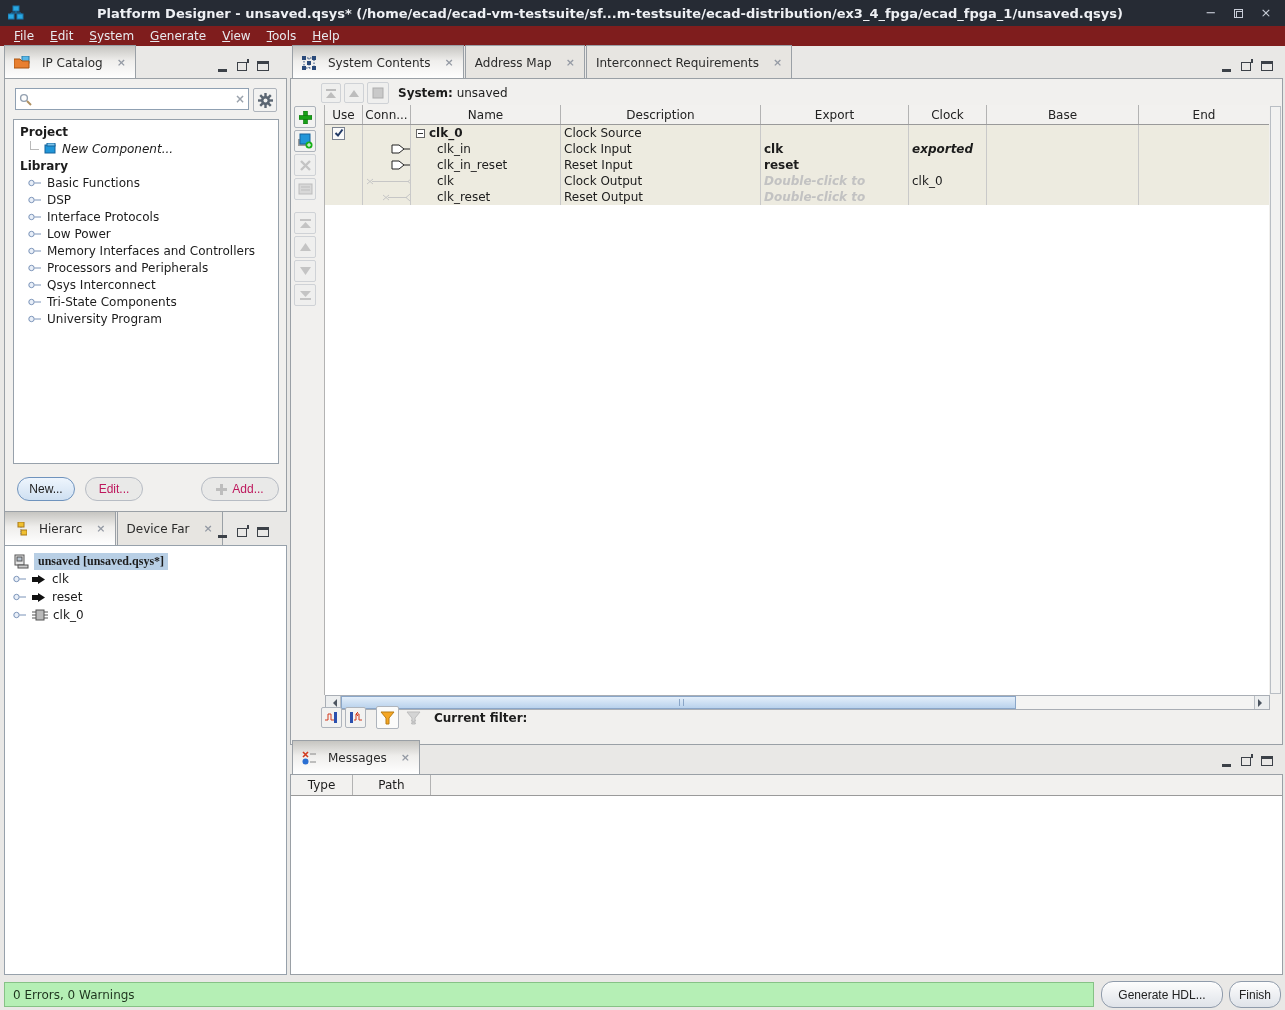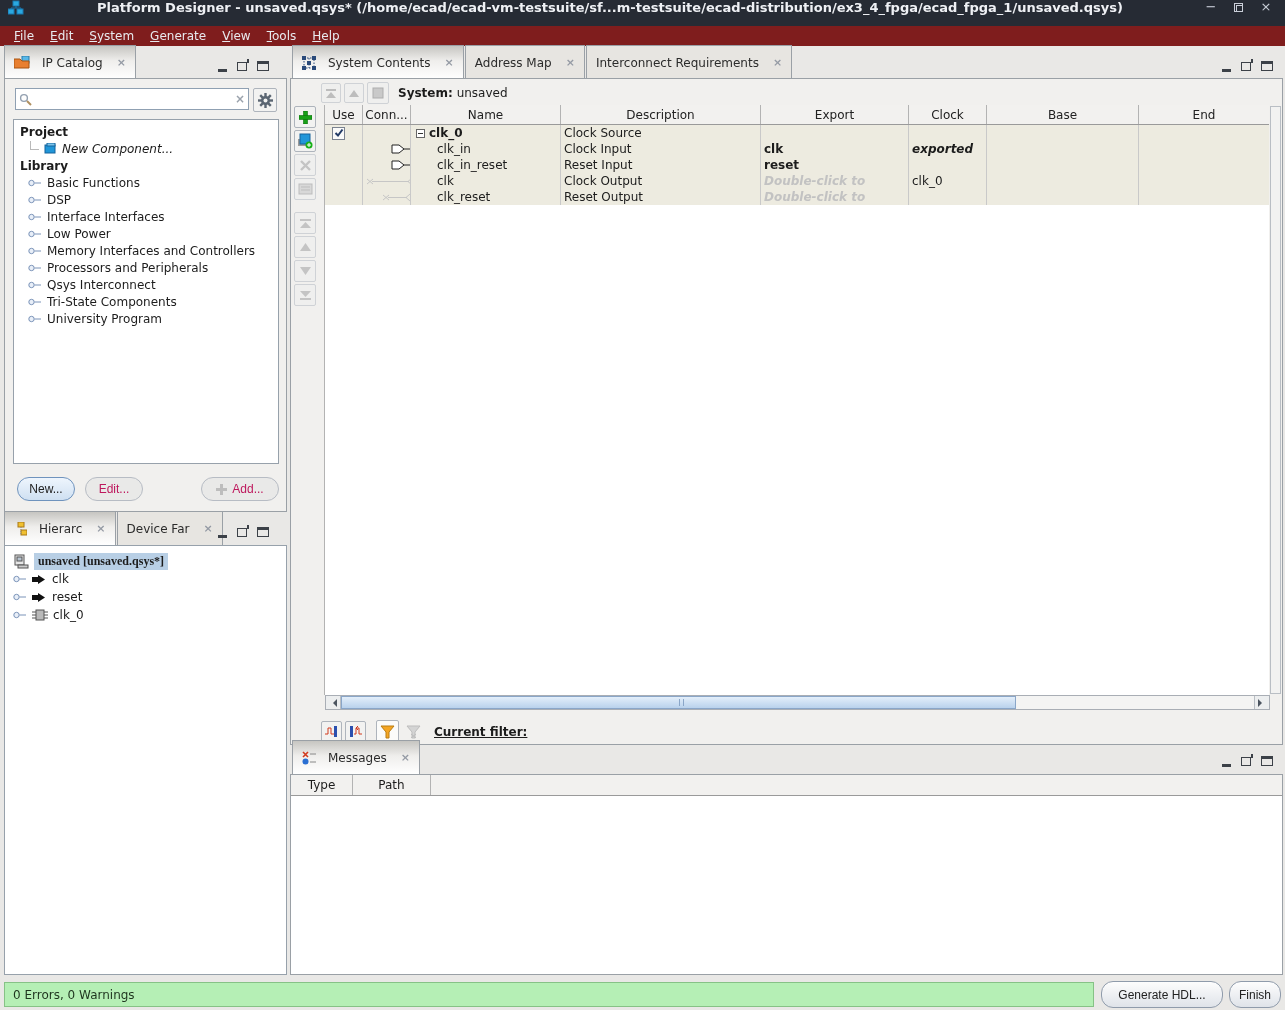--- a/index.html
+++ b/index.html
@@ -3,21 +3,21 @@
 <meta charset="utf-8">
 <style>
   * { box-sizing: border-box; margin:0; padding:0; }
   html,body { width:1285px; height:1010px; }
   body {
     font-family:"DejaVu Sans", sans-serif; font-size:12px; color:#1c1c1c;
     background:#e9e8e6; overflow:hidden; position:relative;
   }
   
   .titlebar { position:absolute; left:0; top:0; width:1285px; height:26px;
-    background:#262b34; display:flex; align-items:flex-start; }
+    background:#262b34; display:flex; align-items:center; }
   .app-icon { margin-left:8px; }
   .title-text { flex:1; text-align:center; color:#eef0f4; font-weight:bold; font-size:13px;
     white-space:nowrap; overflow:hidden; }
   .win-controls { display:flex; align-items:center; gap:16px; margin:0 12px 0 8px; color:#c9ced8; }
   .win-btn { width:14px; text-align:center; font-size:13px; line-height:14px; cursor:default; }
   .ctrl-restore { width:9px; height:9px; border:1px solid #c9ced8; position:relative; }
   .ctrl-restore::after { content:""; position:absolute; left:1px; top:1px; width:5px; height:5px;
     border-top:1px solid #c9ced8; border-left:1px solid #c9ced8; }
   .menubar { position:absolute; left:0; top:26px; width:1285px; height:20px;
     background:#7f1d1d; display:flex; align-items:center; padding-left:6px; color:#e8eaee; }
@@ -218,21 +218,21 @@
           <circle cx="3.5" cy="4" r="2.7" fill="#e9eff8" stroke="#7a93b8"></circle>
           <line x1="6.5" y1="4" x2="13" y2="4" stroke="#7a93b8"></line>
         </svg>
       <span>DSP</span>
       </div>
     <div class="tree-row lib-item">
       <svg width="14" height="8">
           <circle cx="3.5" cy="4" r="2.7" fill="#e9eff8" stroke="#7a93b8"></circle>
           <line x1="6.5" y1="4" x2="13" y2="4" stroke="#7a93b8"></line>
         </svg>
-      <span>Interface Interfaces</span>
+      <span>Interface Protocols</span>
       </div>
     <div class="tree-row lib-item">
       <svg width="14" height="8">
           <circle cx="3.5" cy="4" r="2.7" fill="#e9eff8" stroke="#7a93b8"></circle>
           <line x1="6.5" y1="4" x2="13" y2="4" stroke="#7a93b8"></line>
         </svg>
       <span>Low Power</span>
       </div>
     <div class="tree-row lib-item">
       <svg width="14" height="8">
@@ -584,21 +584,21 @@
     <div class="hs-arrow">
         <span class="tri-left"></span>
       </div>
     <div class="hs-thumb"></div>
     <div class="grow"></div>
     <div class="hs-arrow right">
         <span class="tri-right"></span>
       </div>
   </div>
 
-  <div style="position:absolute; left:30px; bottom:1px; display:flex; gap:3px; align-items:center;text-decoration:underline;">
+  <div style="position:absolute; left:30px; bottom:15px; display:flex; gap:3px; align-items:center;">
     <div class="icon-btn" style="width:21px; height:21px;">
       <svg width="15" height="13">
           <path d="M1 9 h3 v-6 h3 v6 h3" stroke="#d23a1e" fill="none"></path>
           <rect x="10" y="1" width="3" height="11" fill="#2a4fae"></rect>
         </svg>
     </div>
     <div class="icon-btn" style="width:21px; height:21px;">
       <svg width="15" height="13">
           <rect x="2" y="1" width="3" height="11" fill="#2a4fae"></rect>
           <path d="M6 9 h2 v-6 h3 v6 h3 M8 3 l2 -2 M8 3 l2 2" stroke="#d23a1e" fill="none"></path>

